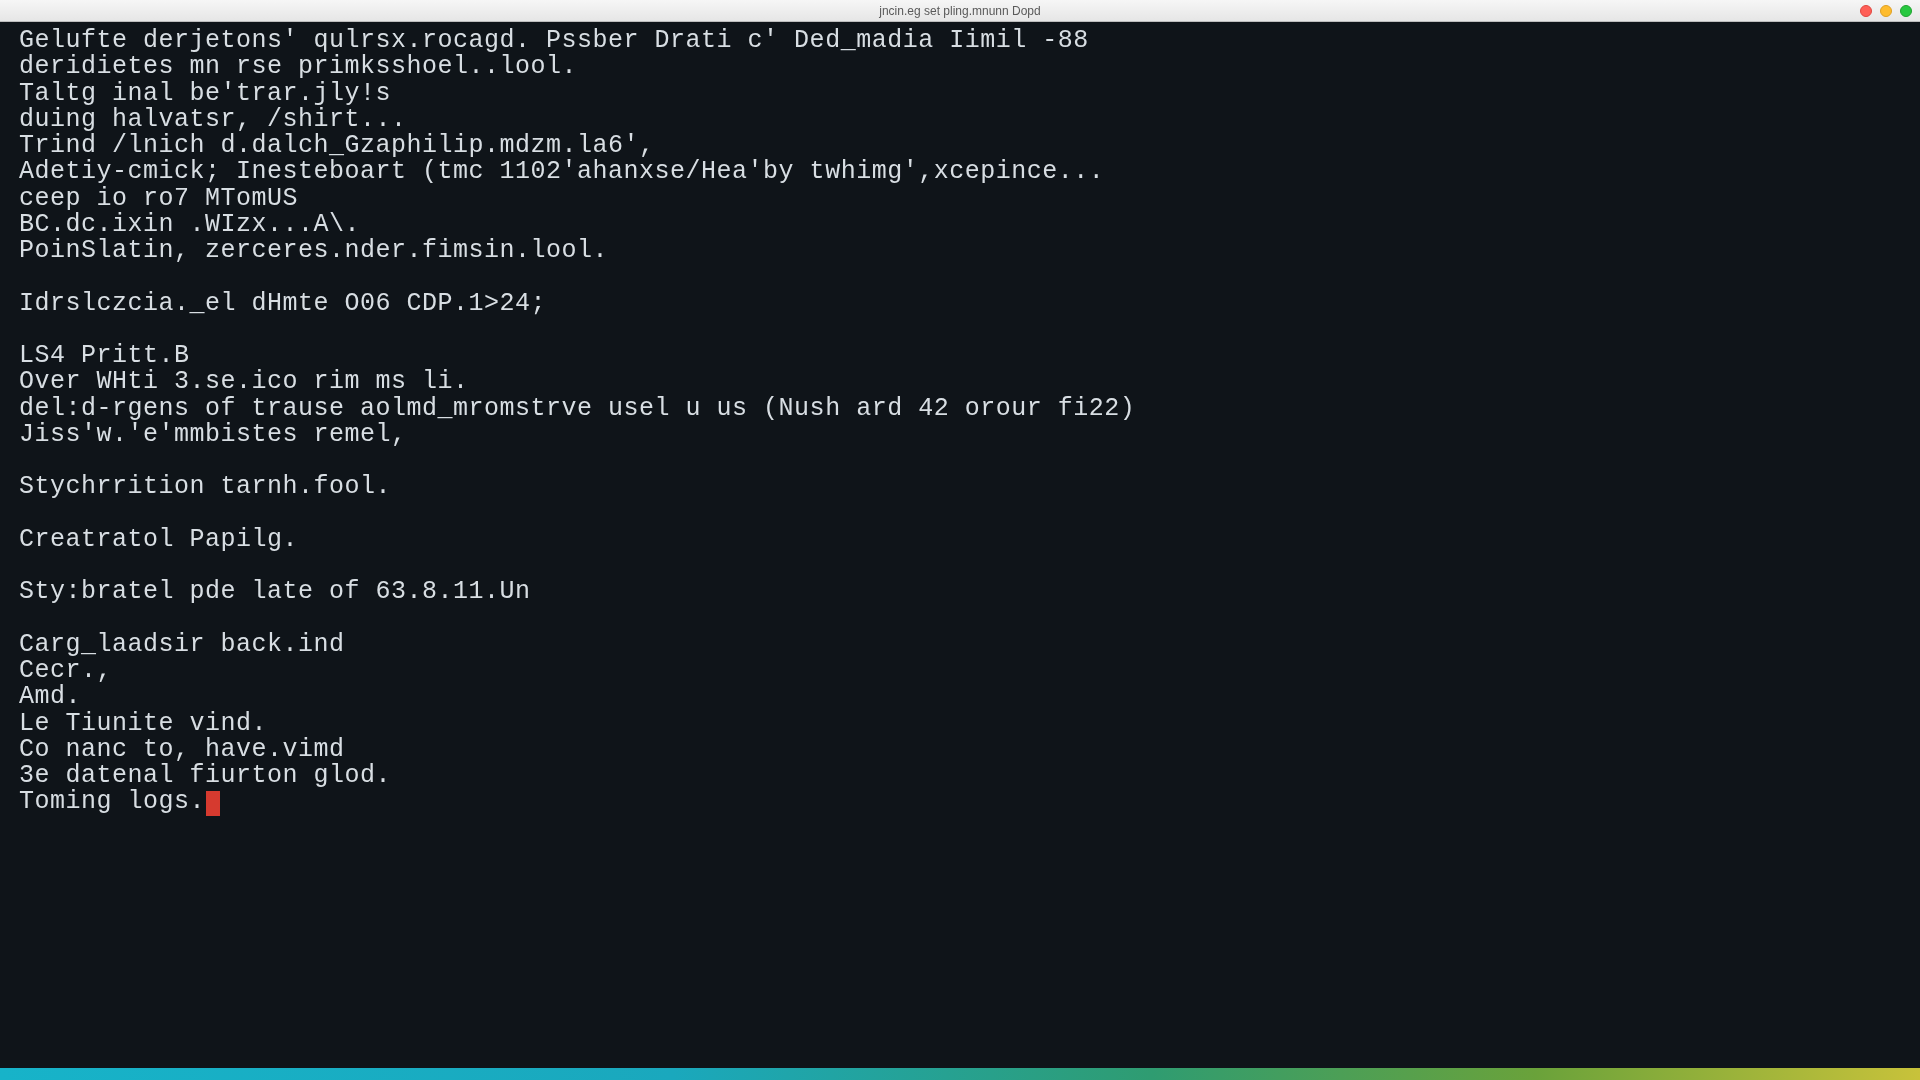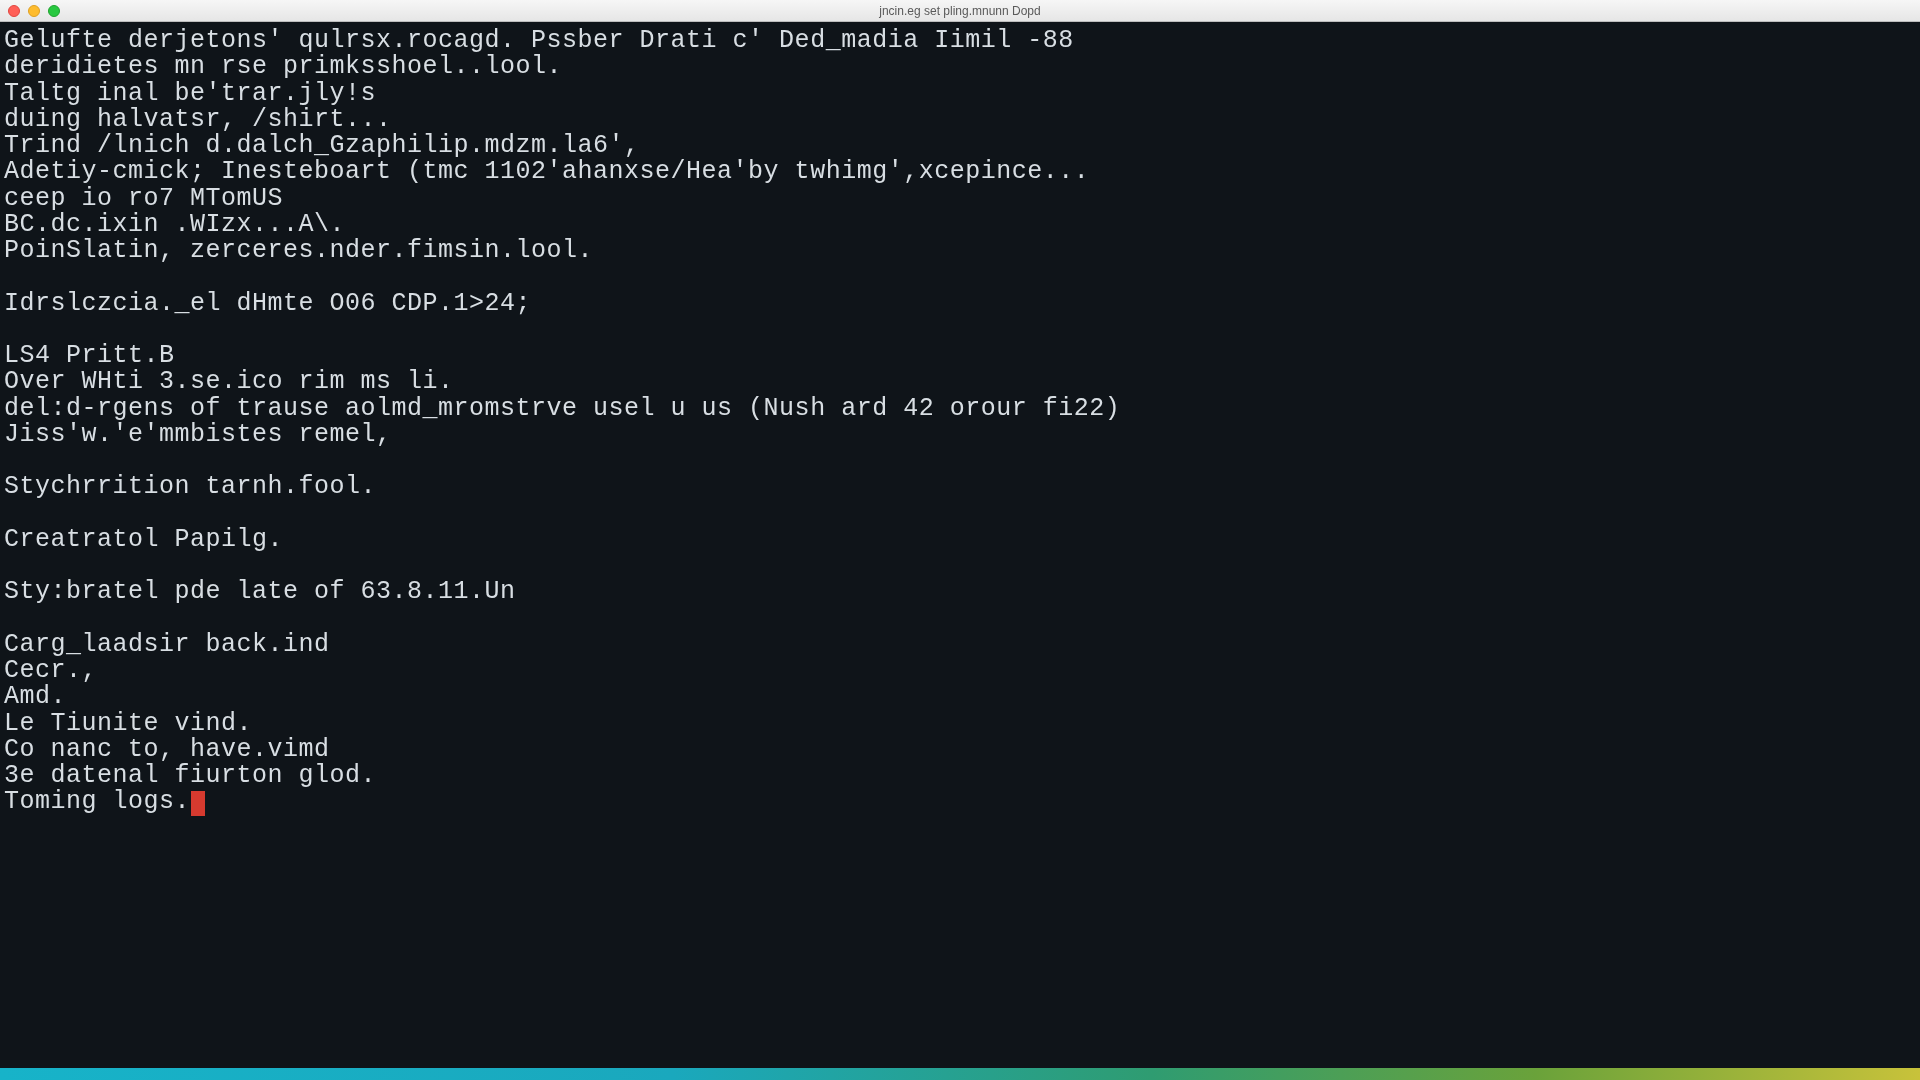--- a/index.html
+++ b/index.html
@@ -1,15 +1,15 @@
 <!DOCTYPE html>
 <html><head>
 <meta charset="utf-8">
 <style>
-  * { margin: 0; padding: 0; box-sizing: border-box; }
+  * { margin: 0; padding: 0; box-sizing: border-box; justify-content: flex-end; }
   html, body { width: 100%; height: 100%; overflow: hidden; }
   body {
     font-family: "Menlo", "Consolas", "Courier New", monospace;
     background: #0f1419;
     color: #d8dee3;
   }
   .window {
     width: 100%;
     height: 100%;
     display: flex;
@@ -45,21 +45,21 @@
     transform: translateX(-50%);
     font-family: -apple-system, "Helvetica Neue", Arial, sans-serif;
     font-size: 12px;
     color: #5a5a5a;
     white-space: nowrap;
   }
   .term {
     flex: 1;
     background: #0f1419;
     color: #d8dee3;
-    padding: 6px 4px 0 4px;
+    padding: 6px 4px 0 19px;
     font-size: 25px;
     line-height: 1.05;
     white-space: pre;
     letter-spacing: 0.5px;
     overflow: hidden;
   }
   .term .line { display: block; min-height: 1.05em; }
   .cursor {
     display: inline-block;
     width: 14px;

